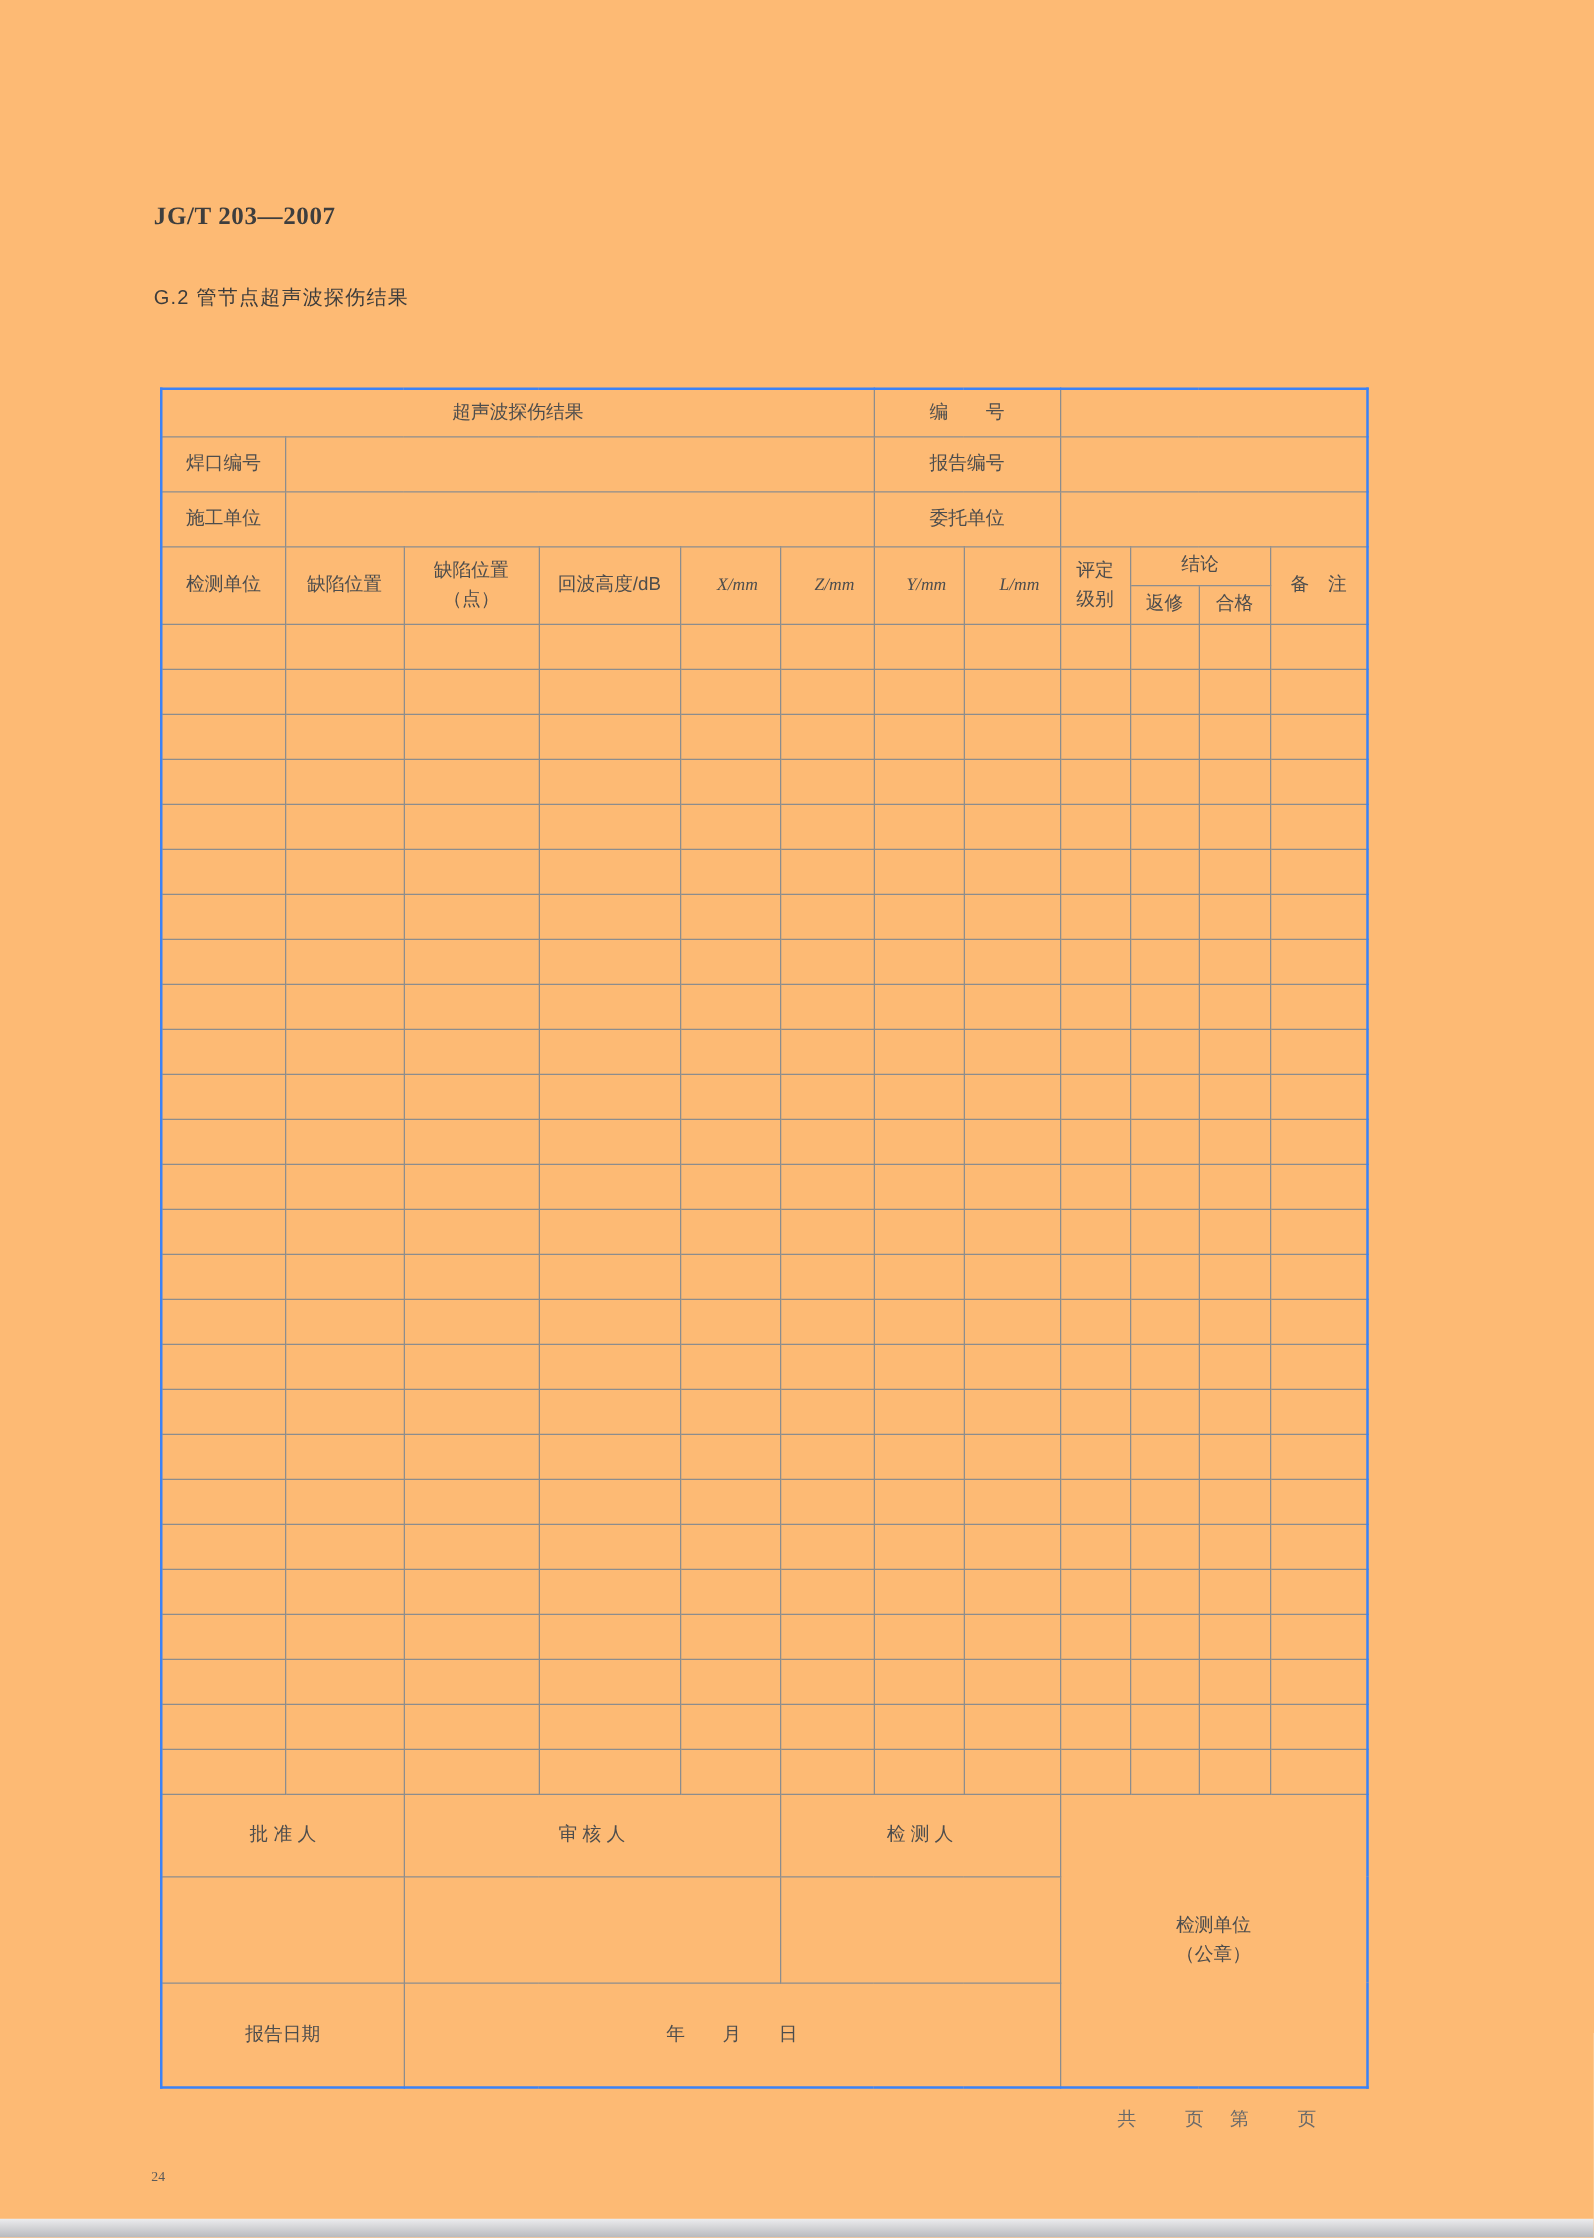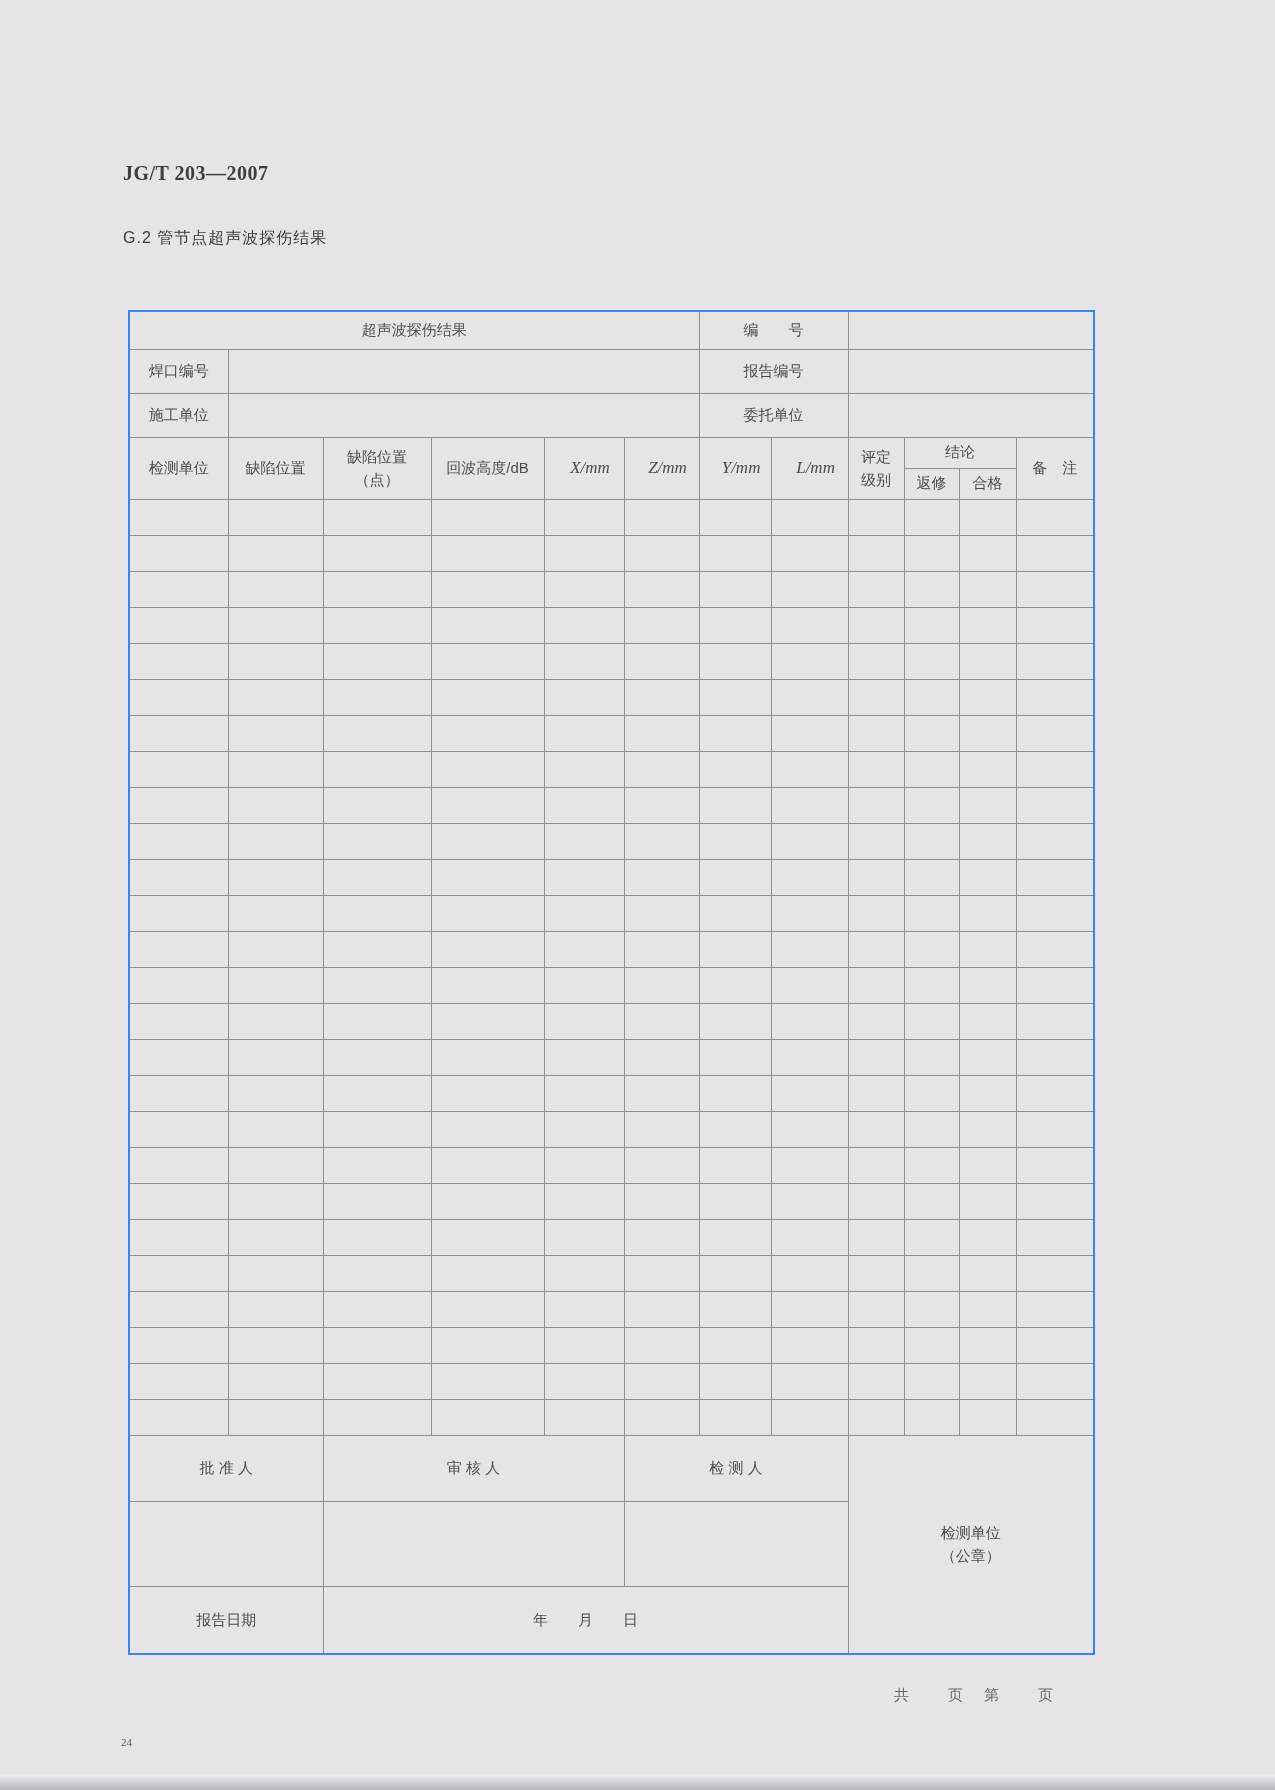--- a/index.html
+++ b/index.html
@@ -5,21 +5,21 @@
   * { margin:0; padding:0; box-sizing:border-box; }
   html,body { width:1275px; height:1790px; }
   body {
     background:#ffffff;
     font-family:"Liberation Sans", sans-serif;
     color:#4a4a4a;
     position:relative;
   }
   .page {
     position:absolute; inset:0;
-    background:#e5e5e5;
+    background:#fdba74;
     overflow:hidden;
   }
   .std-code {
     position:absolute; left:123px; top:162px;
     font-family:"Liberation Serif", serif;
     font-weight:bold; font-size:20px; letter-spacing:.5px;
     color:#3e3e3e;
   }
   .section-title {
     position:absolute; left:123px; top:228px;
@@ -39,24 +39,24 @@
     line-height:1.5;
   }
   .form-table { border:2px solid #3b82f6; }
   tr.r-title  { height:38px; }
   tr.r-info   { height:44px; }
   tr.r-head1  { height:31px; }
   tr.r-head2  { height:31px; }
   tr.r-body   { height:36px; }
   tr.r-sign   { height:66px; }
   tr.r-sign2  { height:85px; }
-  tr.r-date   { height:68px;margin-top:43px; }
+  tr.r-date   { height:84px;margin-top:43px; }
   td.sym {
     font-family:"Liberation Serif", serif;
-    font-style:italic; font-size:17px;padding-left:14px;
+    font-style:italic; font-size:14px;padding-left:14px;
   }
   td.twoline { line-height:1.55; }
   .page-footer-note {
     position:absolute; left:868px; top:1686px;
     font-size:15px; color:#6a6a6a; letter-spacing:3px;margin-left:26px;
   }
   .page-number {
     position:absolute; left:121px; top:1736px;
     font-family:"Liberation Serif", serif;
     font-size:11px; color:#5a5a5a;

